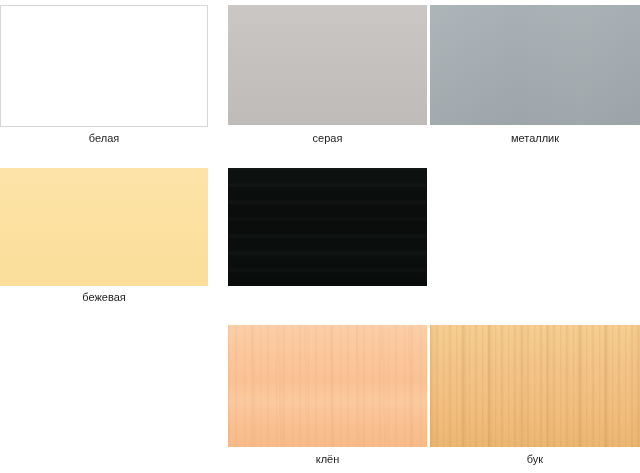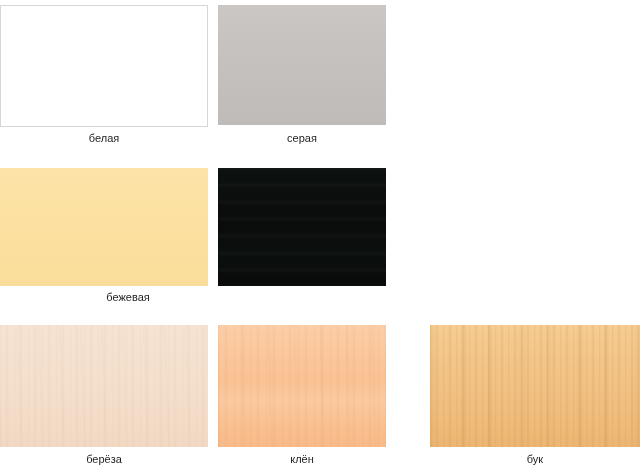--- a/index.html
+++ b/index.html
@@ -42,21 +42,21 @@
     text-align: center;
     font-size: 11px;
     line-height: 13px;
     color: #1d1d1d;
     font-family: "Liberation Sans", sans-serif;
     white-space: nowrap;
   }
 
   
   .col-1 { left: 0px;   width: 208px; }
-  .col-2 { left: 218px; width: 168px; }
+  .col-2 { left: 228px; width: 199px; }
   .col-3 { left: 430px; width: 210px; }
 
   
   .row-1 { top: 0px;   height: 150px; }
   .row-2 { top: 160px; height: 150px; }
   .row-3 { top: 318px; height: 155px; }
 
   
   .sw-white {
     top: 5px; height: 122px;
@@ -145,57 +145,57 @@
         rgba(160,100,36,0.08) 34px,
         rgba(160,100,36,0.00) 38px,
         rgba(160,100,36,0.00) 58px),
       linear-gradient(180deg,
         #f6cd92 0%, #f3c588 30%, #f1c081 60%, #eeba78 85%, #ecb673 100%);
   }
 
   
   .lbl-r1 { top: 132px; }
   .lbl-r1-tall { top: 132px; }
-  .lbl-r2 { top: 131px; padding-left: 24px; }
+  .lbl-r2 { top: 131px; }
   .lbl-r3 { top: 135px; }
 </style>
 </head>
 <body>
 
 <div id="palette-grid">
 
   <div class="swatch-cell col-1 row-1">
     <div class="swatch sw-white"></div>
     <div class="swatch-label lbl-r1">белая</div>
   </div>
 
   <div class="swatch-cell col-2 row-1">
     <div class="swatch sw-gray"></div>
     <div class="swatch-label lbl-r1">серая</div>
   </div>
 
+  <div class="swatch-cell col-3 row-1">
+    <div class="swatch sw-metallic"></div>
+    <div class="swatch-label lbl-r1-tall">металлик</div>
+  </div>
 
   <div class="swatch-cell col-1 row-2">
     <div class="swatch sw-beige"></div>
     <div class="swatch-label lbl-r2">бежевая</div>
   </div>
 
   <div class="swatch-cell col-2 row-2">
     <div class="swatch sw-black"></div>
   </div>
 
   <div class="swatch-cell col-3 row-2">
     <div class="swatch sw-empty"></div>
     <div class="swatch-label lbl-r2"></div>
   </div>
 
-  <div class="swatch-cell col-1 row-3">
-    <div class="swatch sw-birch"></div>
-    <div class="swatch-label lbl-r3">берёза</div>
-  </div>
 
   <div class="swatch-cell col-3 row-3">
     <div class="swatch sw-beech"></div>
     <div class="swatch-label lbl-r3">бук</div>
   </div>
 
   <div class="swatch-cell col-2 row-3">
     <div class="swatch sw-maple"></div>
     <div class="swatch-label lbl-r3">клён</div>
   </div>

